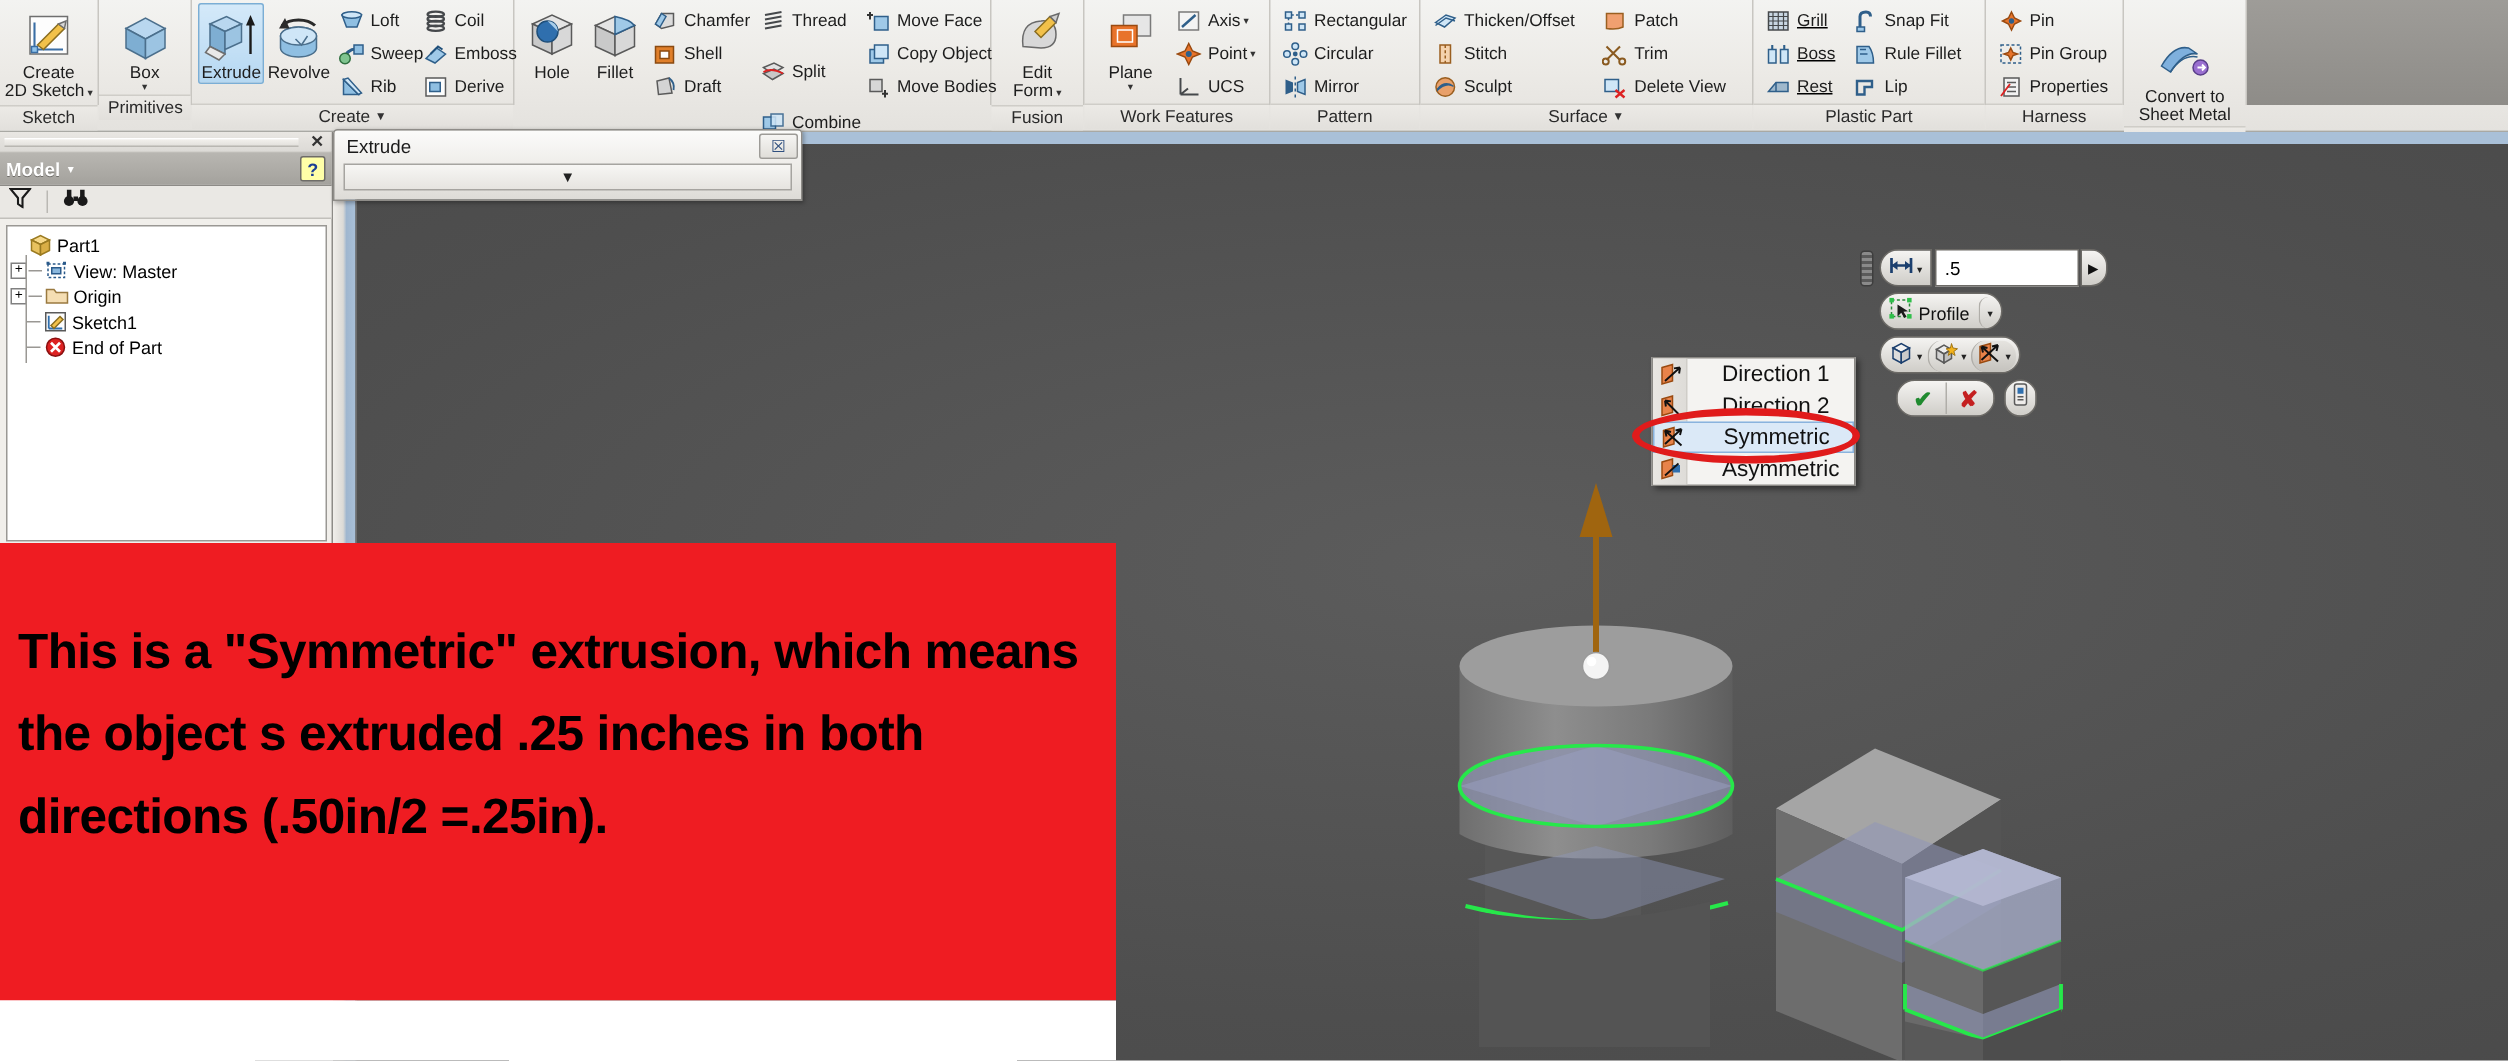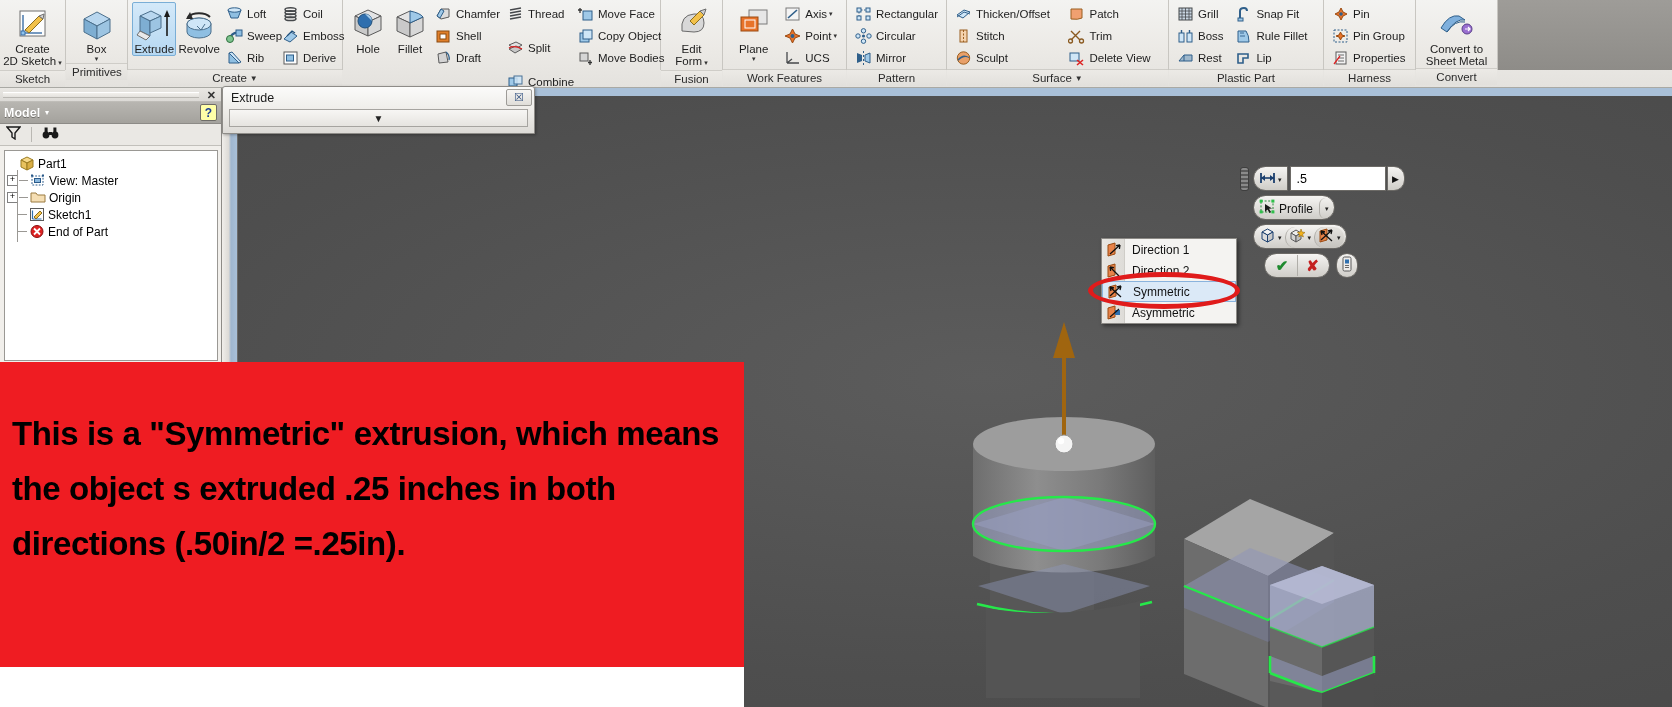--- a/index.html
+++ b/index.html
@@ -213,21 +213,21 @@
   .dropmenu {
     position: absolute; left: 1101px; top: 238px; width: 136px;
     background: #f4f3f1; border: 1px solid #8b8985;
     box-shadow: 2px 2px 4px rgba(0,0,0,.45); z-index: 40;
   }
   .dropmenu .mrow {
     display: flex; align-items: center; height: 21px; padding-left: 2px; cursor: pointer;
   }
   .dropmenu .mrow.sel { background: #dbe9f7; border: 1px solid #8ab3dd; }
   .dropmenu .mrow .mi { width: 20px; height: 18px; display: flex; align-items: center; justify-content: center; flex: 0 0 20px; }
-  .dropmenu .mrow .ml { font-size: 12px; color: #111; margin-left: 8px; white-space: nowrap; }
+  .dropmenu .mrow .ml { font-size: 15px; color: #111; margin-left: 24px; white-space: nowrap; }
   .dropmenu .mgutter {
     position: absolute; left: 0; top: 0; width: 23px; height: 100%;
     background: linear-gradient(90deg,#e9e7e3,#dedcd8); border-right: 1px solid #cfcdc8; z-index: -1;
   }
 
   
   .red-ellipse {
     position: absolute; left: 1088px; top: 272px; width: 152px; height: 37px;
     border: 5px solid #e01b1b; border-radius: 50%; z-index: 50; pointer-events: none;
   }
@@ -705,21 +705,21 @@
             </div>
           </div>
         </div>
         <div class="rpanel-title">
           <span>Surface</span><span class="caret">▼</span>
         </div>
       </div>
 
       <div class="rpanel" style="width:155px;">
         <div class="rpanel-body">
-          <div class="smallcol" style="width:60px;">
+          <div class="smallcol" style="width:60px;text-decoration:underline;">
             <div class="smallbtn">
               <span class="si">
                 <svg width="17" height="16" viewBox="0 0 17 16">
                     <rect x="2" y="2" width="13" height="12" fill="#c9d6e2" stroke="#45484b"></rect>
                     <g stroke="#45484b" stroke-width="0.8">
                       <path d="M5 2 L5 14 M8.5 2 L8.5 14 M12 2 L12 14 M2 5 L15 5 M2 8 L15 8 M2 11 L15 11"></path>
                     </g>
                   </svg>
               </span>
               <span class="sl">Grill</span>
@@ -812,21 +812,21 @@
               <span class="sl">Properties</span>
             </div>
           </div>
         </div>
         <div class="rpanel-title">
           <span>Harness</span>
         </div>
       </div>
 
       <div class="rpanel" style="width:82px;">
-        <div class="rpanel-body" style="justify-content:flex-start;">
+        <div class="rpanel-body" style="justify-content:flex-start;margin-top:16px;">
           <div class="bigbtn" style="width:78px;">
             <div class="bi">
               <svg width="40" height="32" viewBox="0 0 40 32">
                 <path d="M4 20 q8 -14 18 -12 l6 4 q-9 -2 -18 12 Z" fill="#7fb0dd" stroke="#2f5f8a"></path>
                 <path d="M10 24 q8 -12 18 -10" fill="none" stroke="#2f5f8a"></path>
                 <circle cx="30" cy="21" r="5" fill="#9a6fd0" stroke="#5a3f8a"></circle>
                 <path d="M28 21 L33 21 M31 19 L33 21 L31 23" stroke="#fff" stroke-width="1.2" fill="none"></path>
               </svg>
             </div>
             <div class="bl two">

